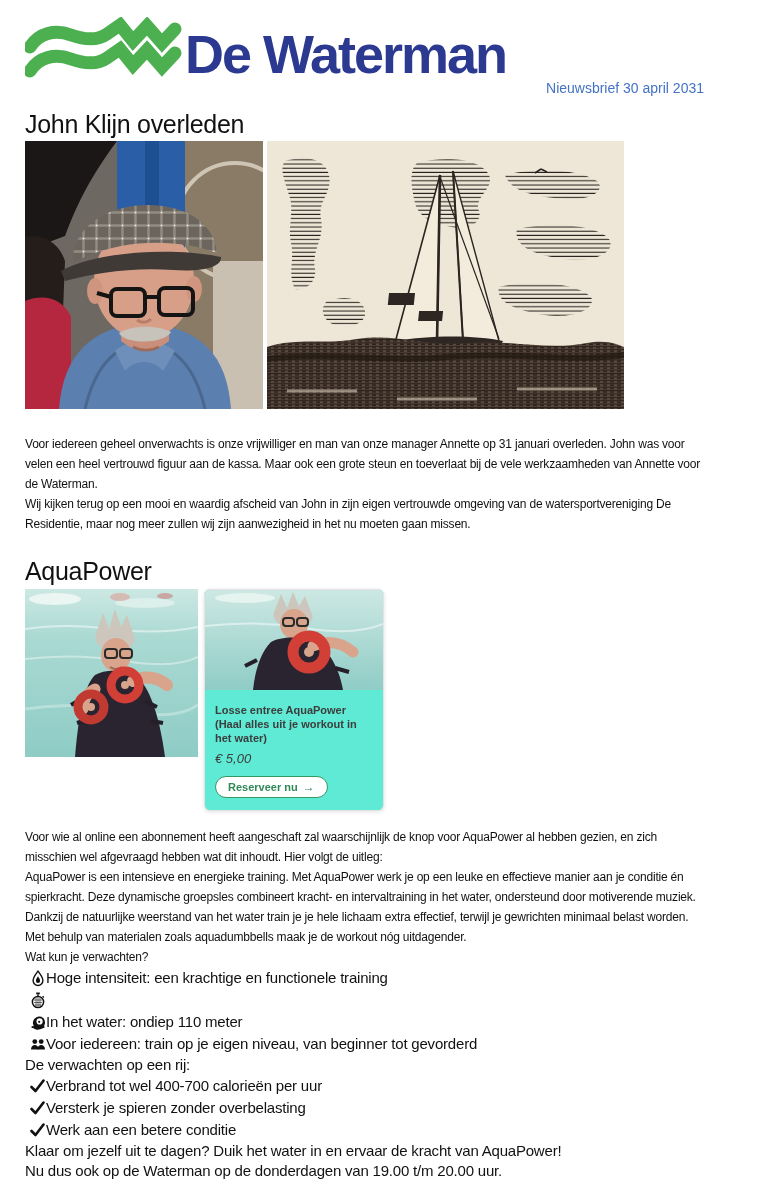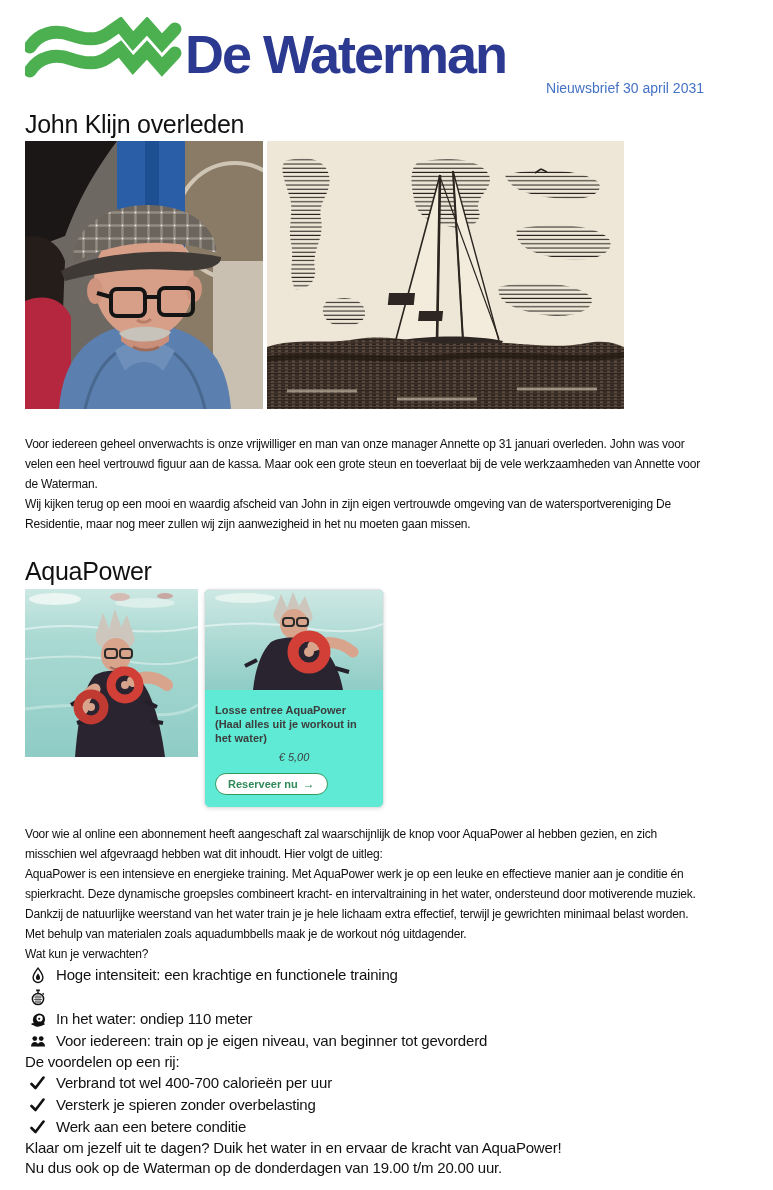--- a/index.html
+++ b/index.html
@@ -23,30 +23,30 @@
   p.body{font-size:12px;line-height:20px;margin:0;}
   .para-block{margin-top:21px;}
   
   .aqua-row{display:flex;gap:6px;align-items:flex-start;margin-top:3px;}
   .card{
     width:178px;background:#5eead4;border:1px solid #e3e3e3;border-radius:6px;
     box-shadow:0 1px 4px rgba(0,0,0,0.12);overflow:hidden;letter-spacing:0;
   }
   .card-body{padding:9px 10px 12px 10px;}
   .card-title{font-size:11px;line-height:14px;color:#3d3d3d;font-weight:bold;}
-  .card-price{font-size:11px;font-style:italic;color:#3d3d3d;margin-top:6px;text-align:center;}
+  .card-price{font-size:13px;font-style:italic;color:#3d3d3d;margin-top:6px;}
   .reserve-btn{
     display:inline-flex;align-items:center;gap:5px;margin-top:10px;
     border:1.5px solid #349960;border-radius:999px;background:#fff;
     color:#2f8a57;font-size:11px;font-weight:bold;padding:4px 12px;cursor:pointer;
     font-family:"Liberation Sans",sans-serif;
   }
   .reserve-arrow{font-size:12px;line-height:1;color:#2f8a57;}
   
-  .feat,.benefit{display:flex;align-items:center;gap:10px;height:22px;margin-left:4px;}
+  .feat,.benefit{display:flex;align-items:center;height:22px;margin-left:4px;}
   .feat .ic,.benefit .ic{flex:0 0 17px;display:flex;align-items:center;justify-content:center;}
   .feat span,.benefit span{font-size:15px;line-height:20px;}
   .plainline{font-size:15px;line-height:20px;}
 </style>
 </head>
 <body>
 
 <div class="page">
   <div class="inner">
 
@@ -268,21 +268,21 @@
             <circle cx="4.8" cy="5.6" r="2.4" fill="#111"></circle>
             <path d="M1 13.6 C1 10.6 2.7 9 4.8 9 C6.9 9 8.6 10.6 8.6 13.6 Z" fill="#111"></path>
             <circle cx="11.2" cy="5.6" r="2.4" fill="#111"></circle>
             <path d="M7.4 13.6 C7.4 10.6 9.1 9 11.2 9 C13.3 9 15 10.6 15 13.6 Z" fill="#111"></path>
           </svg>
         </span>
         <span>Voor iedereen: train op je eigen niveau, van beginner tot gevorderd</span>
       </div>
     </div>
 
-    <div class="plainline">De voordelen op een rij:</div>
+    <div class="plainline">De verwachten op een rij:</div>
 
     <div>
       <div class="benefit">
         <span class="ic">
           <svg width="15" height="14" viewBox="0 0 15 14">
               <path d="M1.5 8 L5.5 12 L13.5 1.5" fill="none" stroke="#111" stroke-width="2.6" stroke-linecap="round" stroke-linejoin="round"></path>
             </svg>
         </span>
         <span>Verbrand tot wel 400-700 calorieën per uur</span>
       </div>

